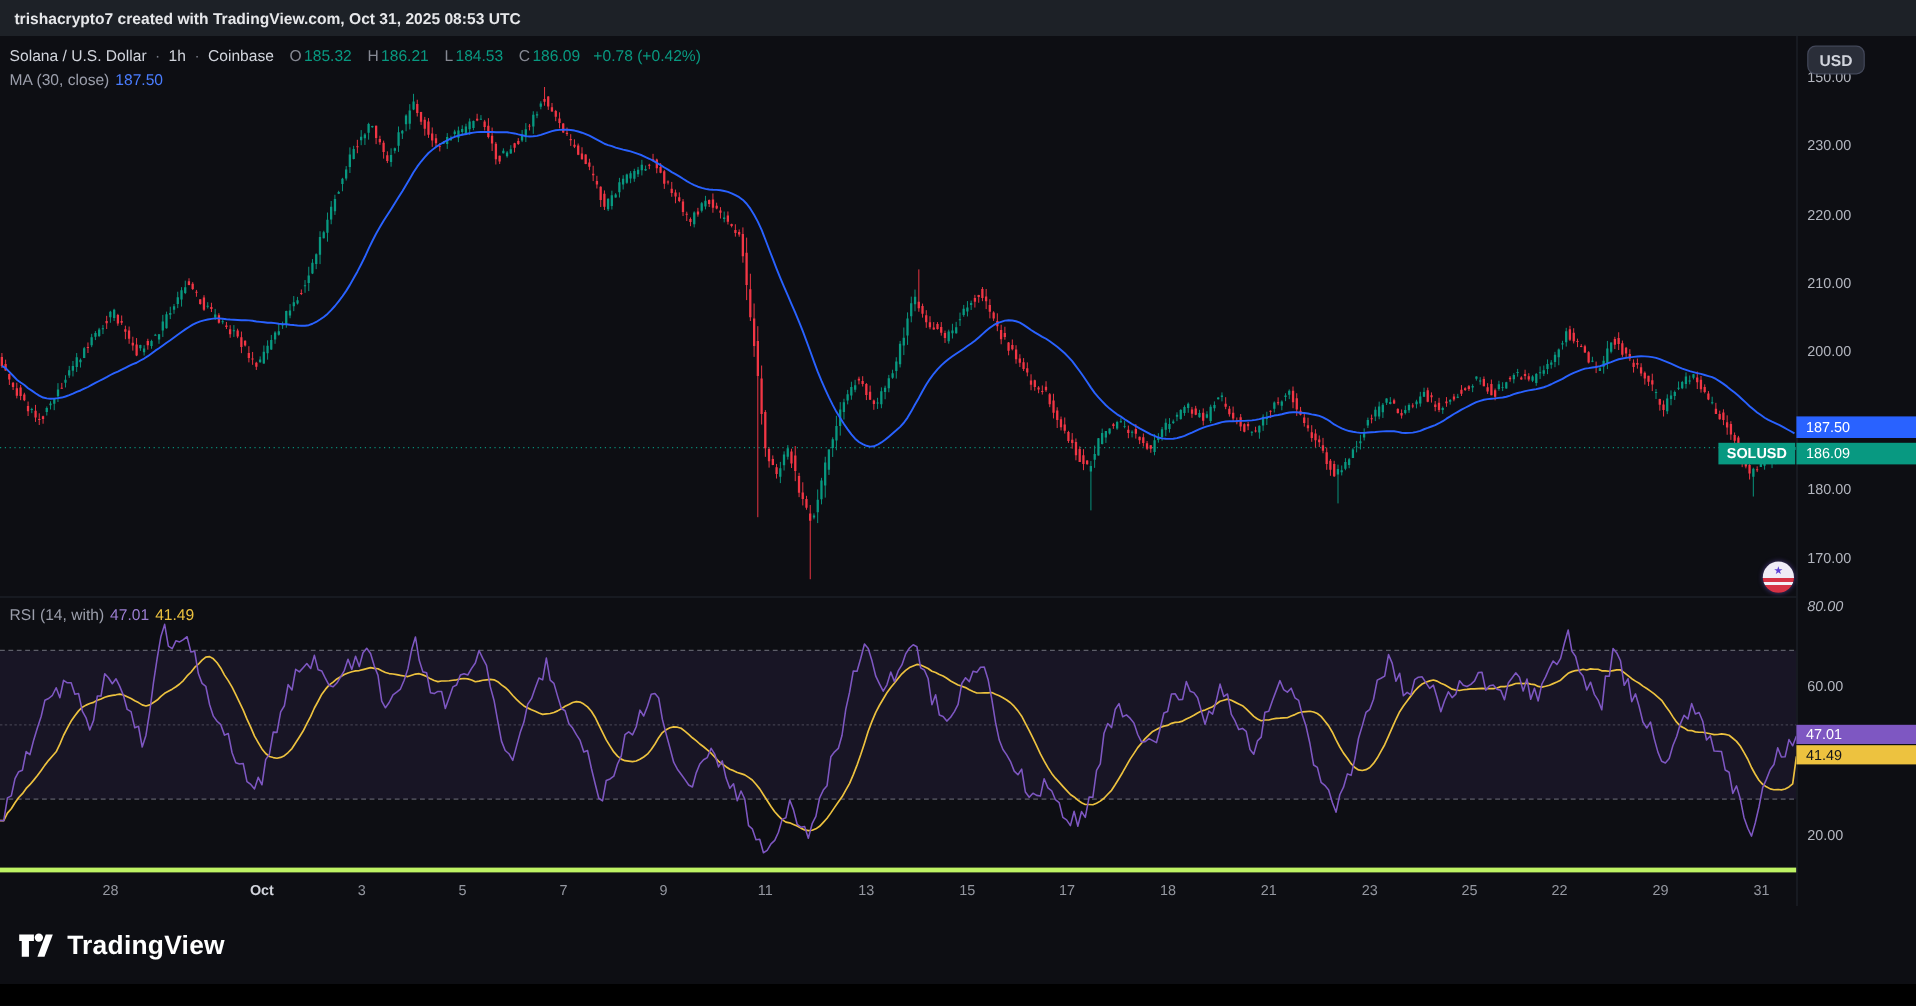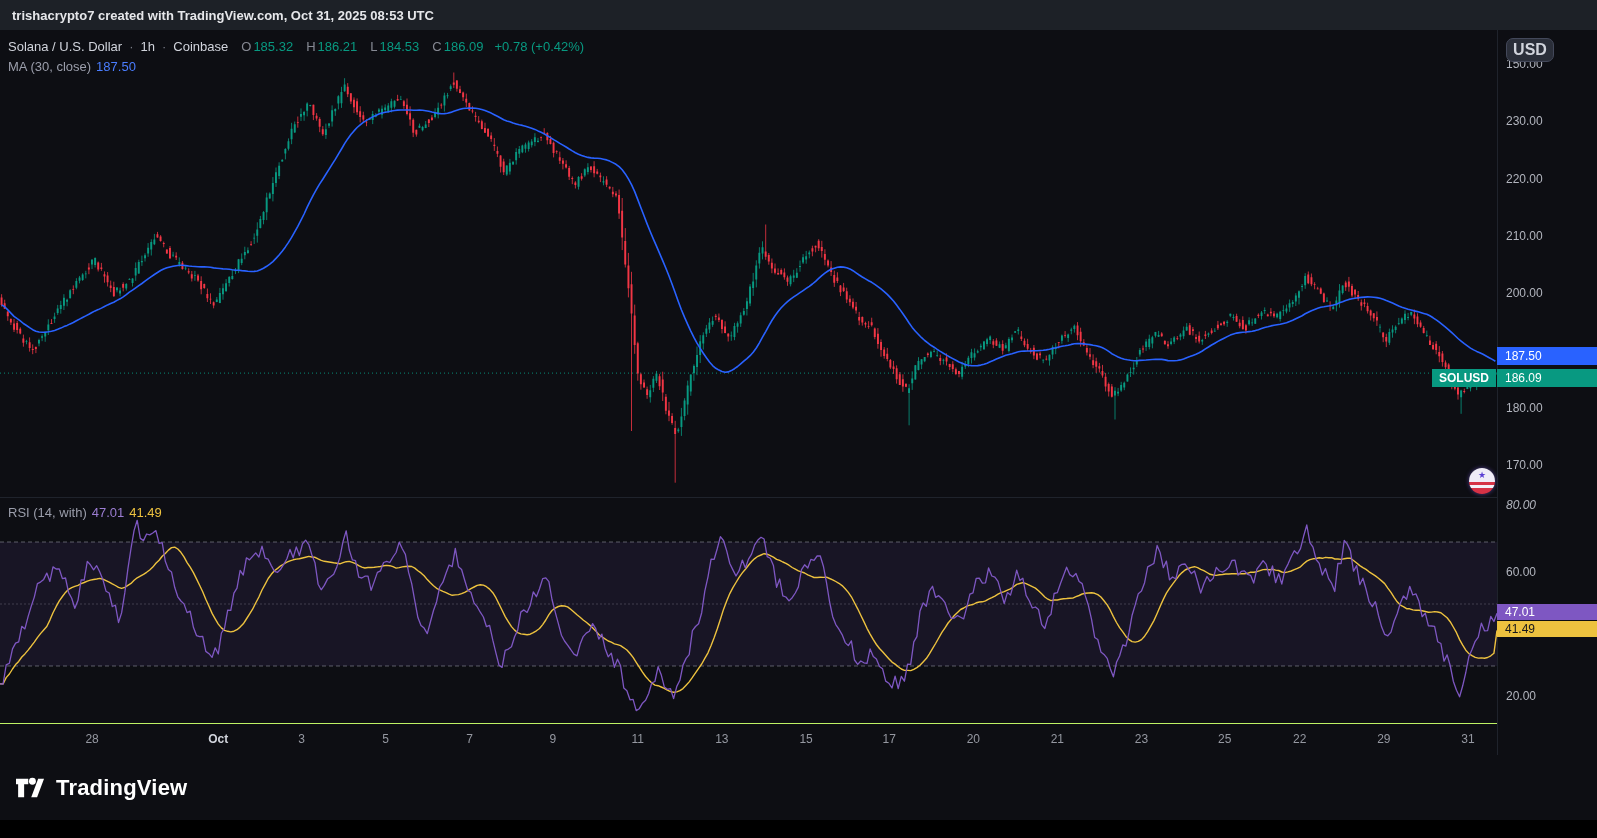--- a/index.html
+++ b/index.html
@@ -10,29 +10,29 @@
   .topbar{height:30px;background:#1d2127;display:flex;align-items:center;padding-left:12px;flex:0 0 auto}
   .topbar span{color:#e6e7ea;font-size:13px;font-weight:700}
 
   .chart-root{position:relative;height:725px;display:flex;flex:0 0 auto}
   .panes{width:1497px;position:relative}
   .pane{position:relative}
   .main-pane{height:467px}
   .rsi-pane{height:226px;border-top:1px solid #1f232c}
   .pane svg{position:absolute;inset:0;display:block}
 
-  .time-axis{height:32px;border-top:1px solid #bef264;position:relative}
+  .time-axis{height:32px;border-top:4px solid #bef264;position:relative}
   .time-label{position:absolute;top:8px;transform:translateX(-50%);color:#9598a1;font-size:12px}
   .time-label.strong{color:#d1d4dc;font-weight:700}
 
   .price-scale{width:100px;border-left:1px solid #1f232c;position:relative;font-size:12px}
   .axis-label{position:absolute;left:8px;color:#b2b5be;height:16px;line-height:16px;white-space:nowrap}
 
   .usd-btn{position:absolute;top:8px;left:8px;width:48px;height:24px;border-radius:7px;background:#2a2e39;
-           border:1px solid #43485a;color:#d1d4dc;font-size:16px;font-weight:700;cursor:pointer;z-index:5;
+           border:1px solid #43485a;color:#d1d4dc;font-size:13px;font-weight:700;cursor:pointer;z-index:5;
            font-family:"Liberation Sans",sans-serif}
 
   .overlay{position:absolute;inset:0;pointer-events:none;z-index:4}
   .badge{position:absolute;right:0;width:100px;height:18px;line-height:18px;padding-left:8px;color:#fff;font-size:12px}
   .badge-ma{background:#2962ff}
   .badge-rsi{background:#7e57c2;height:16px;line-height:16px}
   .badge-rsi-ma{background:#edc23f;color:#15171c;height:16px;line-height:16px}
   .badge-row{position:absolute;right:0;display:flex;height:18px;line-height:18px;font-size:12px}
   .ticker-tag{background:#089981;color:#fff;padding:0 7px;font-weight:700;margin-right:1px}
   .price-tag{background:#089981;color:#fff;width:100px;padding-left:8px}
@@ -128,21 +128,21 @@
           <span class="time-label" style="left: 92.0655px;">28</span>
           <span class="time-label strong" style="left: 218.263px;">Oct</span>
           <span class="time-label" style="left: 301.496px;">3</span>
           <span class="time-label" style="left: 385.478px;">5</span>
           <span class="time-label" style="left: 469.609px;">7</span>
           <span class="time-label" style="left: 552.842px;">9</span>
           <span class="time-label" style="left: 637.722px;">11</span>
           <span class="time-label" style="left: 721.853px;">13</span>
           <span class="time-label" style="left: 806.135px;">15</span>
           <span class="time-label" style="left: 889.218px;">17</span>
-          <span class="time-label" style="left: 973.349px;">20</span>
+          <span class="time-label" style="left: 973.349px;">18</span>
           <span class="time-label" style="left: 1057.33px;">21</span>
           <span class="time-label" style="left: 1141.46px;">23</span>
           <span class="time-label" style="left: 1224.7px;">25</span>
           <span class="time-label" style="left: 1299.7px;">22</span>
           <span class="time-label" style="left: 1383.83px;">29</span>
           <span class="time-label" style="left: 1467.96px;">31</span>
         </div>
     </div>
 
     <div class="price-scale" id="price-scale">

